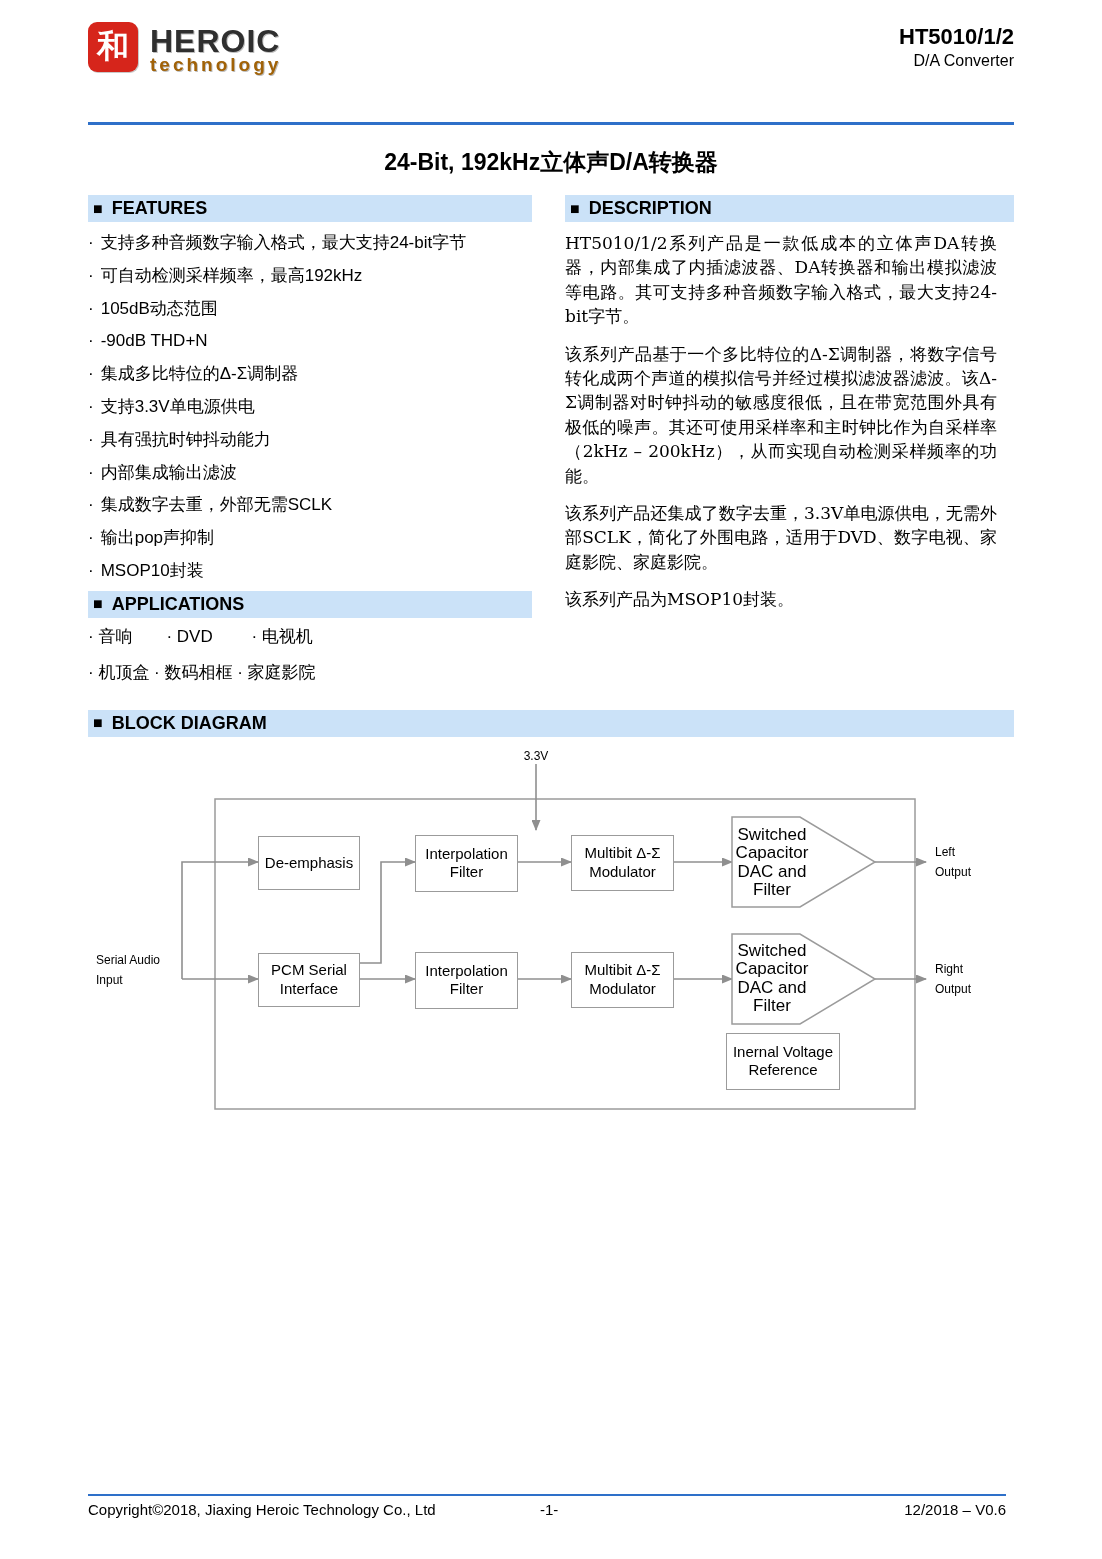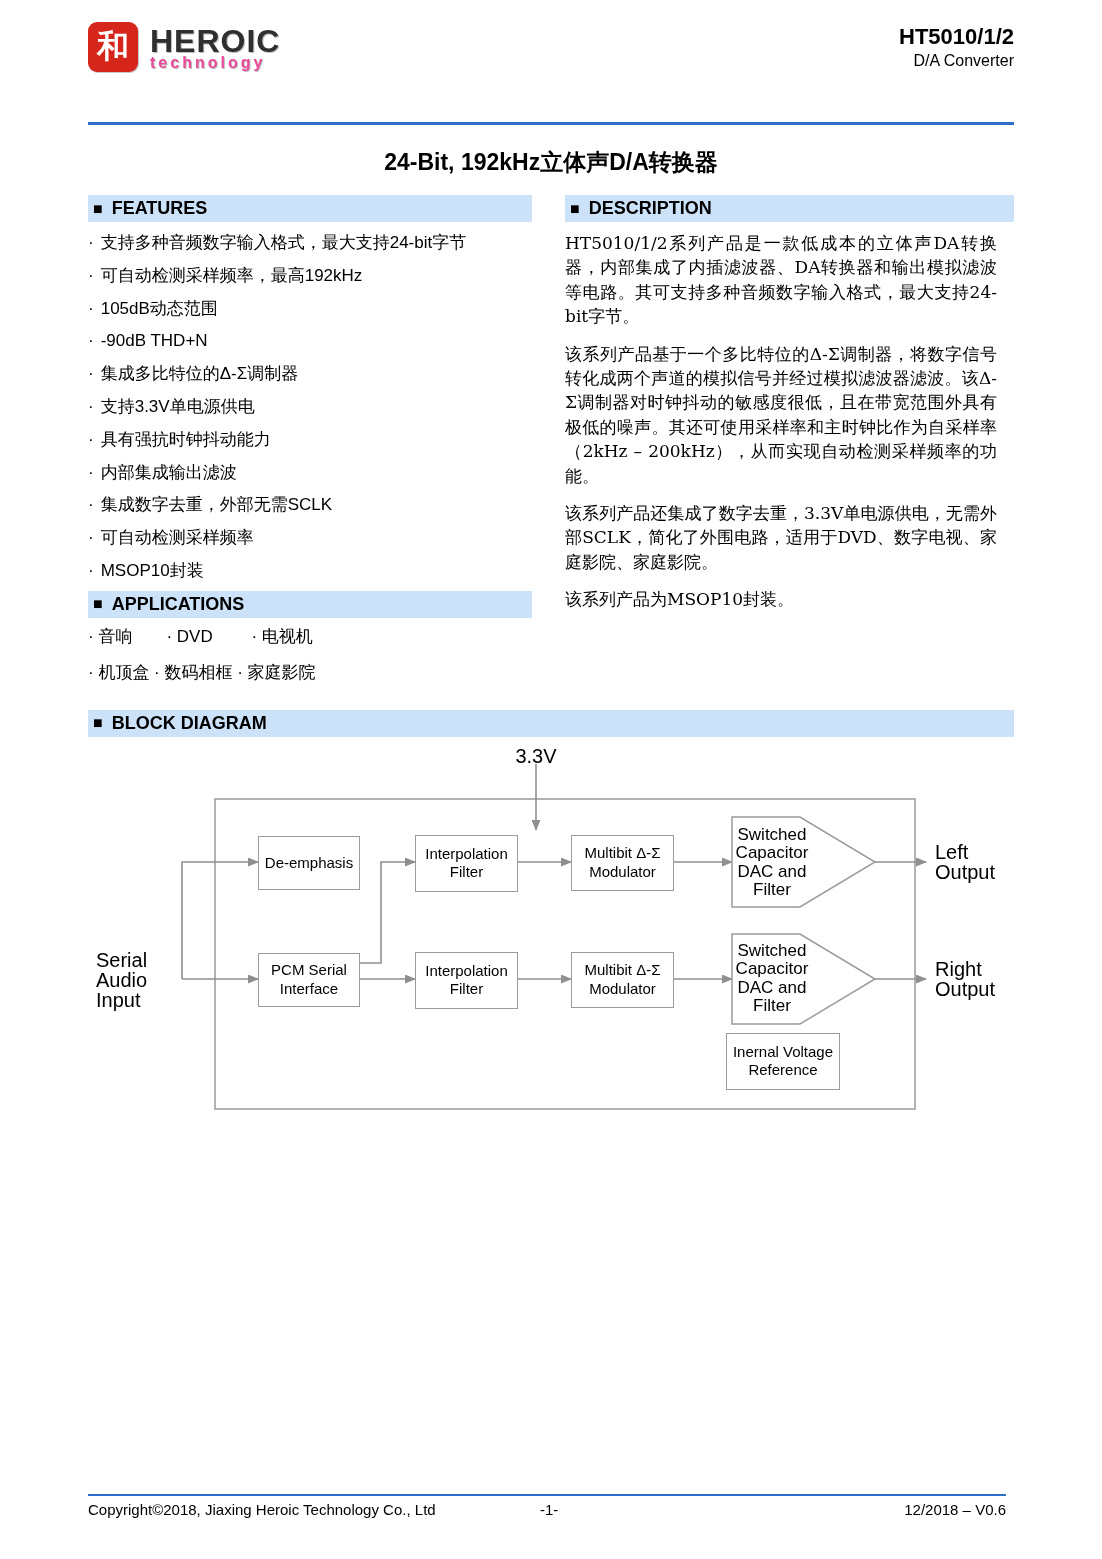--- a/index.html
+++ b/index.html
@@ -9,21 +9,21 @@
 
   
   .hdr{position:relative;height:122px;border-bottom:3px solid #2e70c9;}
   .logo{position:absolute;left:0;top:22px;display:flex;align-items:flex-start;}
   .seal{width:50px;height:50px;background:#d6251b;border-radius:9px;color:#fff;
         display:flex;align-items:center;justify-content:center;font-size:32px;font-weight:bold;
         box-shadow:1px 1px 0 #c9c9c9;}
   .brandbox{margin-left:12px;margin-top:6px;}
   .brand{font-size:32px;font-weight:bold;color:#2f2f2f;letter-spacing:1px;line-height:26px;
          text-shadow:1px 1px 0 #bdbdbd;}
-  .subbrand{font-size:16px;font-weight:bold;color:#ec4899;letter-spacing:3px;
+  .subbrand{font-size:19px;font-weight:bold;color:#a16207;letter-spacing:3px;
             text-shadow:1px 1px 0 #bdbdbd;}
   .partblock{position:absolute;right:0;top:24px;text-align:right;}
   .partnum{font-size:22px;font-weight:bold;line-height:26px;}
   .partsub{font-size:16px;line-height:22px;}
 
   
   .doc-title{margin-top:22px;text-align:center;font-size:23px;font-weight:bold;}
 
   
   .secbar{background:#cbe2f8;height:27px;display:flex;align-items:center;
@@ -45,21 +45,21 @@
   .desc p{font-family:"DejaVu Serif","Liberation Serif",serif;
           font-size:17px;line-height:24.4px;text-align:justify;margin:9px 17px 13px 0;}
 
   
   .bdbar{margin-top:20px;}
   .diagram{position:relative;height:390px;margin-top:9px;font-family:"Liberation Sans",sans-serif;}
   .diagram svg{position:absolute;left:0;top:0;}
   .blk{position:absolute;border:1px solid #9b9b9b;background:#fff;display:flex;
        align-items:center;justify-content:center;text-align:center;
        font-size:15px;line-height:18.5px;white-space:pre-line;}
-  .lbl{position:absolute;font-size:20px;line-height:20px;white-space:pre-line;}
+  .lbl{position:absolute;font-size:12px;line-height:20px;white-space:pre-line;}
   .penlbl{position:absolute;font-size:17px;line-height:18.5px;white-space:pre-line;
           text-align:center;}
 
   
   .footer{position:absolute;left:88px;right:96px;top:1494px;border-top:2px solid #2e70c9;
           padding-top:5px;font-size:15px;}
   .footer .pg{position:absolute;left:452px;}
   .footer .ver{position:absolute;right:0;}
 </style>
 </head>
@@ -122,21 +122,21 @@
           <li>
               <span class="b">·</span>
               <span>内部集成输出滤波</span>
             </li>
           <li>
               <span class="b">·</span>
               <span>集成数字去重，外部无需SCLK</span>
             </li>
           <li>
               <span class="b">·</span>
-              <span>可自动检测采样频率</span>
+              <span>输出pop声抑制</span>
             </li>
           <li>
               <span class="b">·</span>
               <span>MSOP10封装</span>
             </li>
         </ul>
         <div class="secbar appbar">
           <span class="sq">■</span>
           <span>APPLICATIONS</span>
         </div>

